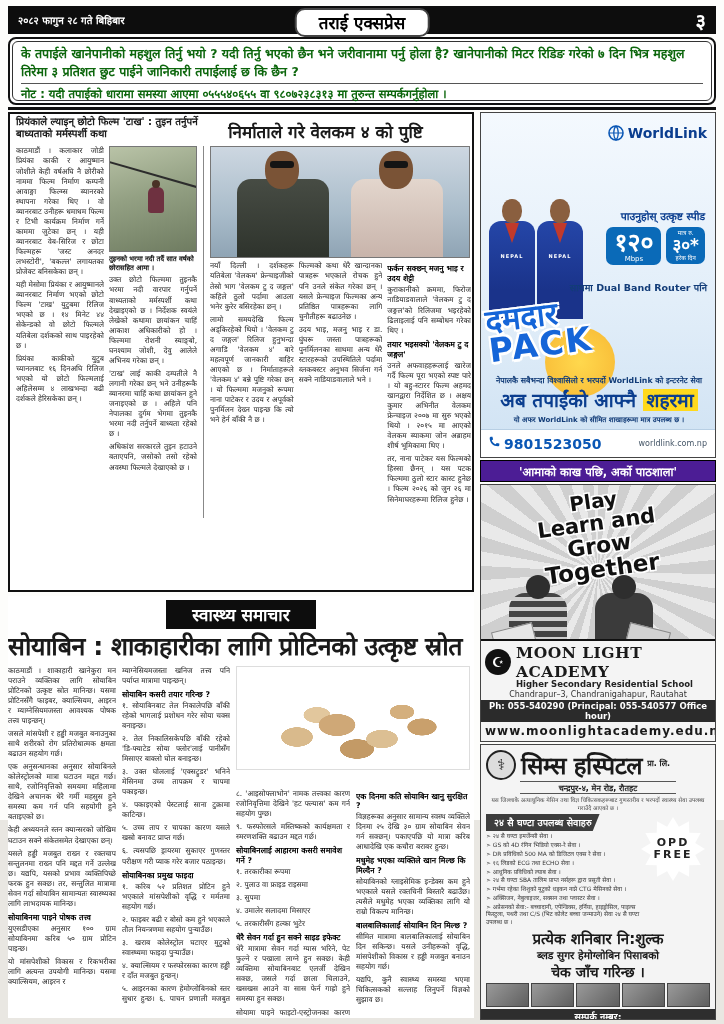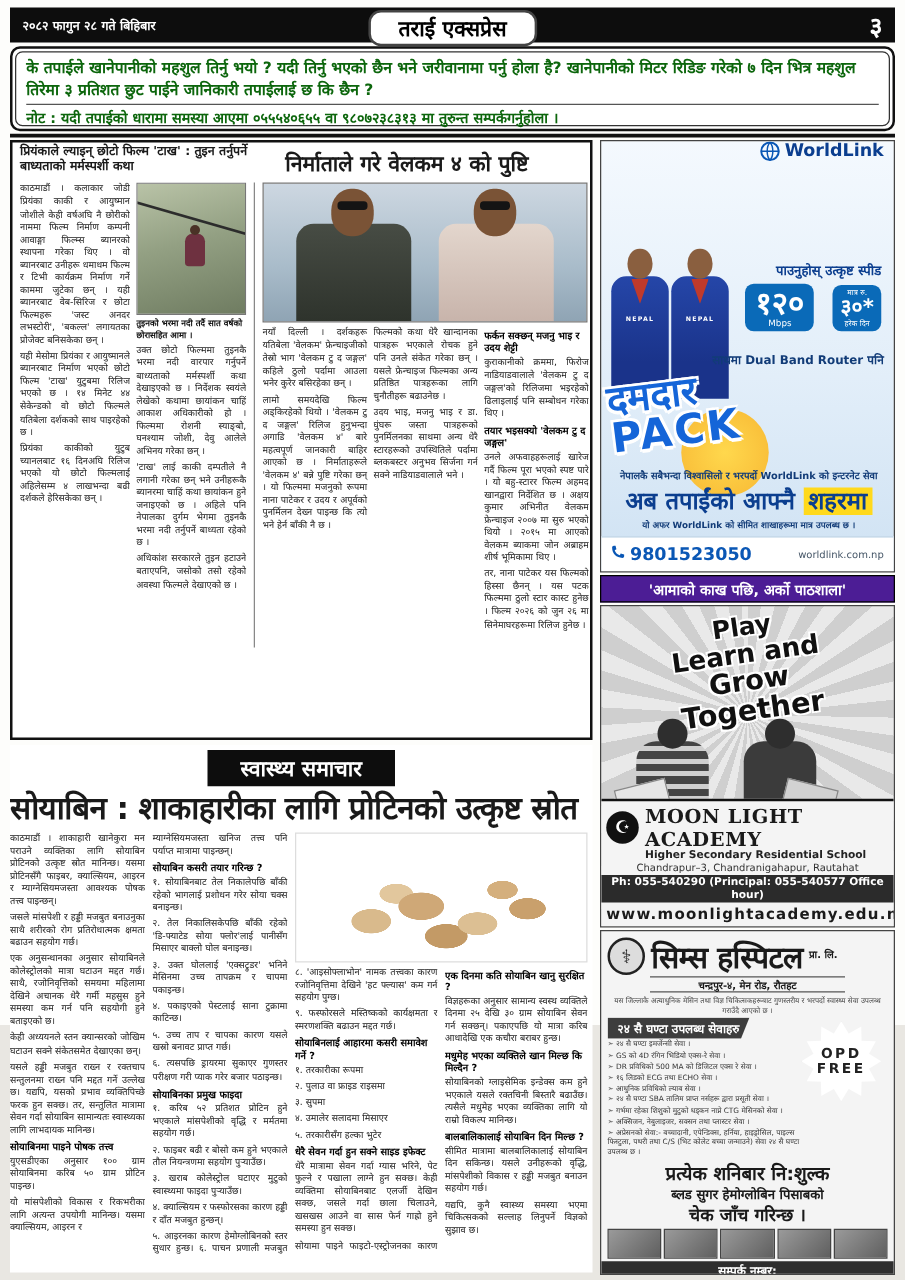--- a/index.html
+++ b/index.html
@@ -60,40 +60,40 @@
   .h-right { width:234px; }
   .photo-soy { width:234px; height:104px; background:#fff; border:1px solid #ddd; position:relative;
     background-image:
       radial-gradient(26px 16px at 60px 70px,#d9ba8c 60%,transparent 62%),
       radial-gradient(30px 18px at 100px 58px,#cfa877 60%,transparent 62%),
       radial-gradient(26px 15px at 145px 72px,#dcbf93 60%,transparent 62%),
       radial-gradient(24px 14px at 185px 60px,#c9a06c 60%,transparent 62%),
       radial-gradient(28px 16px at 120px 82px,#c39a66 60%,transparent 62%),
       radial-gradient(22px 13px at 80px 48px,#e2c79d 60%,transparent 62%),
       radial-gradient(20px 12px at 165px 45px,#d4af7d 60%,transparent 62%); }
-  .h-subcols { display:flex; gap:6px; margin-top:3px; height:228px; }
+  .h-subcols { display:flex; gap:6px; margin-top:19px; height:228px; }
   .h-subcol { width:114px; overflow:hidden; }
 
   
   .sidebar { position:absolute; left:480px; top:112px; width:236px; height:906px; }
   .ad { border:1px solid #444; background:#fff; overflow:hidden; position:relative; }
 
   
   .wl { height:346px; background:linear-gradient(180deg,#f4f9fe 0%,#e2eef9 55%,#cfe2f3 100%); }
-  .wl-logo { position:absolute; right:8px; top:0; display:flex; align-items:center; gap:4px; font-weight:bold; font-size:14px; color:#0b3e8f; }
+  .wl-logo { position:absolute; right:8px; top:12px; display:flex; align-items:center; gap:4px; font-weight:bold; font-size:14px; color:#0b3e8f; }
   .wl-players { position:absolute; left:4px; top:26px; width:104px; height:180px; }
   .pl { position:absolute; bottom:0; width:46px; height:118px; }
   .pl .ph { position:absolute; left:13px; top:-2px; width:20px; height:24px; border-radius:48%; background:#8a5f3f; }
   .pl .pt { position:absolute; left:0; top:20px; width:46px; height:98px; border-radius:12px 12px 0 0;
             background:linear-gradient(180deg,#2546a8 0%,#1a338a 70%); }
   .pl .pv { position:absolute; left:16px; top:22px; width:14px; height:20px; background:#c03a2b; clip-path:polygon(0 0,100% 0,50% 100%); }
   .pl .nep { position:absolute; left:0; top:52px; width:46px; text-align:center; color:#fff; font-size:5px; font-weight:bold; letter-spacing:1px; }
   .pl1 { left:4px; } .pl2 { left:52px; }
   .wl-speedlabel { position:absolute; right:10px; top:96px; font-size:10.5px; font-weight:bold; color:#0b3e8f; }
-  .wl-speedrow { position:absolute; right:10px; top:114px; display:flex; gap:15px; align-items:flex-end; }
+  .wl-speedrow { position:absolute; right:10px; top:114px; display:flex; gap:5px; align-items:flex-start; }
   .wl-mbps { background:#0a6ab8; color:#fff; border-radius:7px; padding:3px 8px 2px; text-align:center; }
   .wl-mbps .v { font-size:25px; font-weight:bold; line-height:1; }
   .wl-mbps .u { font-size:7px; }
   .wl-price { background:#0a6ab8; color:#fff; border-radius:7px; padding:2px 6px; text-align:center; display:flex; flex-direction:column; justify-content:center; }
   .wl-price .p1 { font-size:6px; } .wl-price .p2 { font-size:17px; font-weight:bold; line-height:1; } .wl-price .p3 { font-size:6px; }
   .wl-router { position:absolute; right:8px; top:168px; font-size:9.5px; font-weight:bold; color:#123c78; }
   .wl-pack { position:absolute; left:6px; top:188px; transform:rotate(-7deg); color:#1565d8; font-weight:900; line-height:0.92;
              text-shadow:2px 2px 0 #fff,-2px 2px 0 #fff,2px -2px 0 #fff,-2px -2px 0 #fff,0 3px 0 #fff; }
   .wl-pack .w1 { font-size:31px; display:block; }
   .wl-pack .w2 { font-size:33px; display:block; letter-spacing:2px; }

